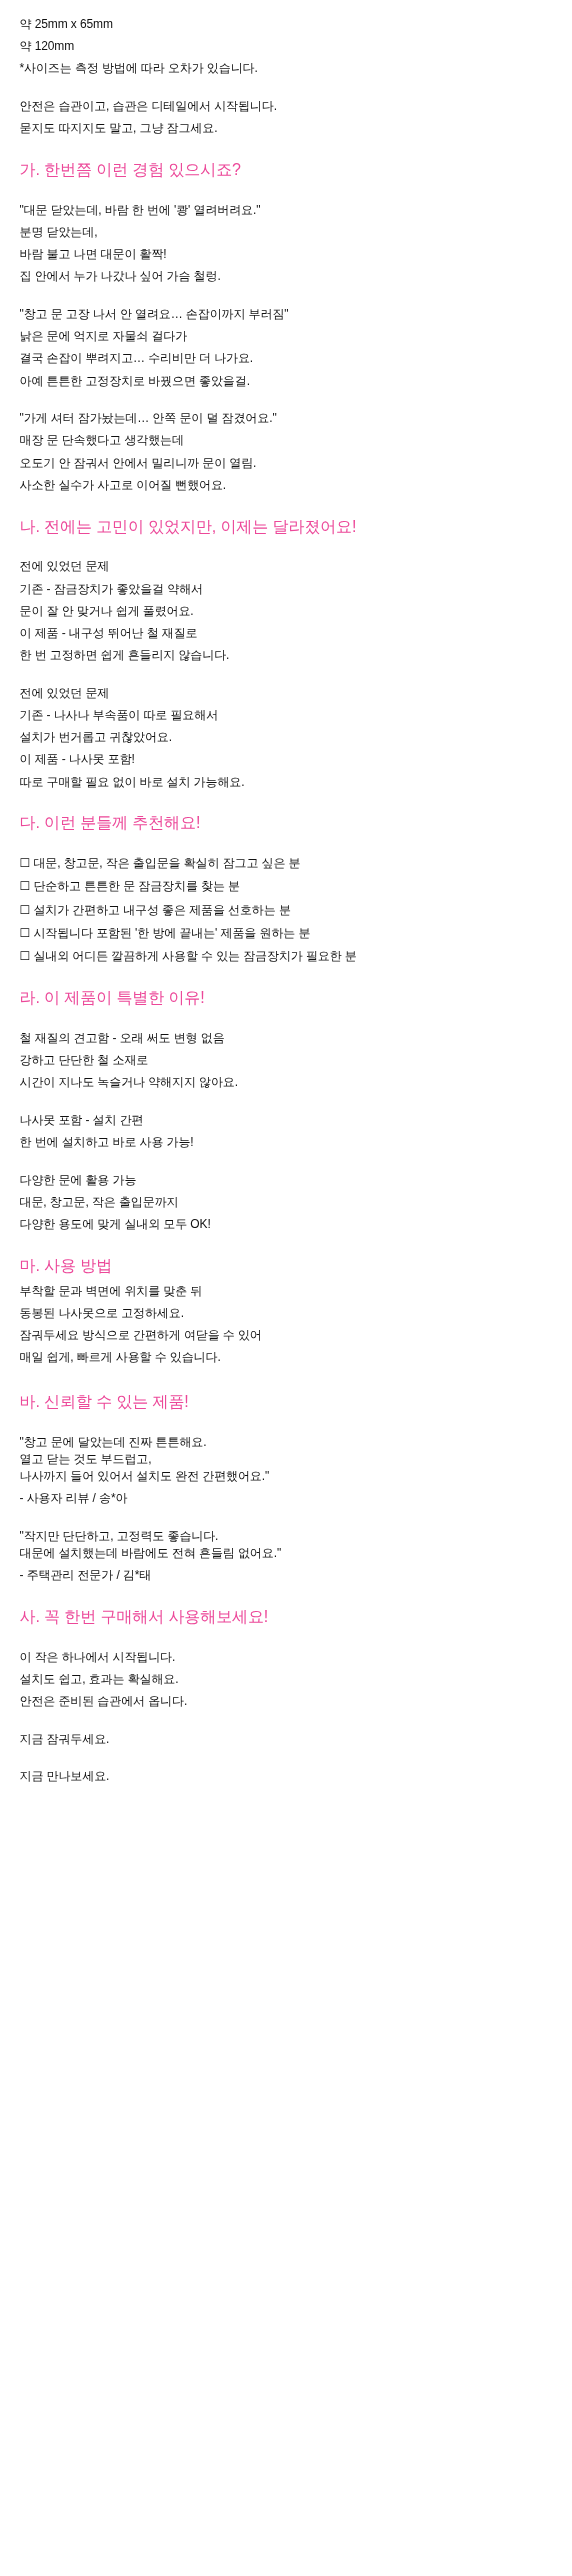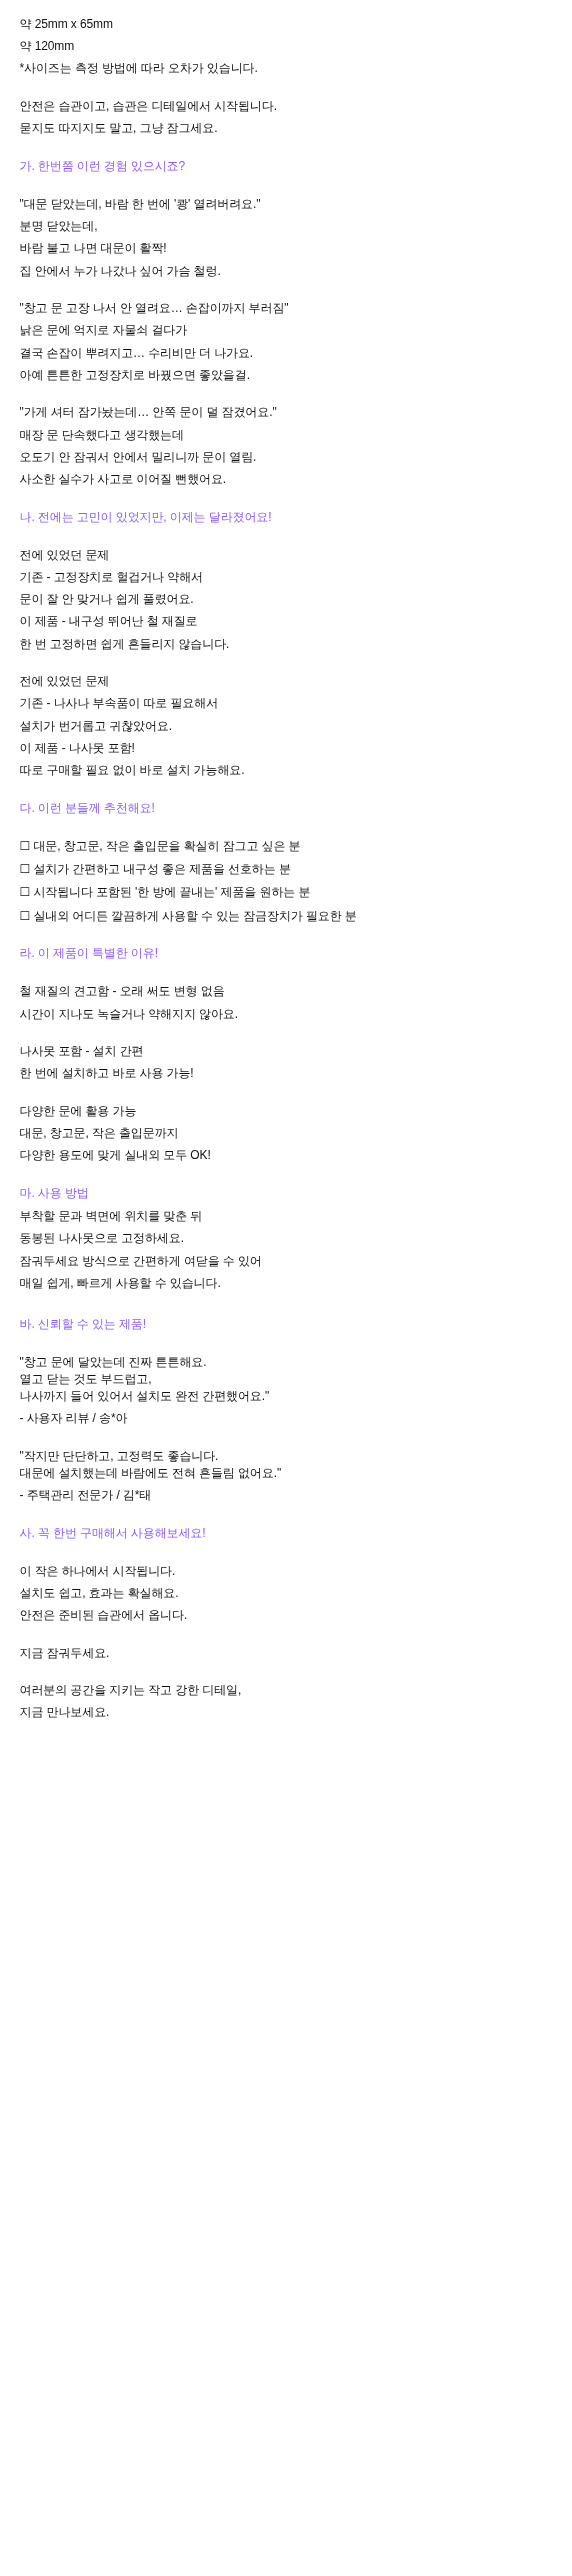--- a/index.html
+++ b/index.html
@@ -31,24 +31,24 @@
     font-size: 12px;
     line-height: 1.42;
     letter-spacing: -0.1px;
     color: #111111;
     white-space: pre-wrap;
   }
   p.line:last-child {
     margin-bottom: 0;
   }
   .heading {
-    font-size: 12px;
+    font-size: 16px;
     line-height: 1.45;
     letter-spacing: -0.1px;
-    color: #8b5cf6;
+    color: #ec4899;
     margin: 0 0 5.7px 0;
   }
   .checklist p.line {
     margin-bottom: 6.3px;
   }
   .quote {
     font-size: 12px;
     line-height: 1.45;
     color: #111111;
     margin: 0 0 5.2px 0;
@@ -96,48 +96,50 @@
     <p class="line">매장 문 단속했다고 생각했는데</p>
     <p class="line">오도기 안 잠궈서 안에서 밀리니까 문이 열림.</p>
     <p class="line">사소한 실수가 사고로 이어질 뻔했어요.</p>
   </div>
 
   <div class="block">
     <p class="heading">나. 전에는 고민이 있었지만, 이제는 달라졌어요!</p>
   </div>
   <div class="block">
     <p class="line">전에 있었던 문제</p>
-    <p class="line">기존 - 고정장치로 헐겁거나 약해서</p>
+    <p class="line">기존 - 잠금장치가 좋았을걸 약해서</p>
     <p class="line">문이 잘 안 맞거나 쉽게 풀렸어요.</p>
     <p class="line">이 제품 - 내구성 뛰어난 철 재질로</p>
     <p class="line">한 번 고정하면 쉽게 흔들리지 않습니다.</p>
   </div>
   <div class="block">
     <p class="line">전에 있었던 문제</p>
     <p class="line">기존 - 나사나 부속품이 따로 필요해서</p>
     <p class="line">설치가 번거롭고 귀찮았어요.</p>
     <p class="line">이 제품 - 나사못 포함!</p>
     <p class="line">따로 구매할 필요 없이 바로 설치 가능해요.</p>
   </div>
 
   <div class="block">
     <p class="heading">다. 이런 분들께 추천해요!</p>
   </div>
   <div class="block checklist">
     <p class="line">☐ 대문, 창고문, 작은 출입문을 확실히 잠그고 싶은 분</p>
+    <p class="line">☐ 단순하고 튼튼한 문 잠금장치를 찾는 분</p>
     <p class="line">☐ 설치가 간편하고 내구성 좋은 제품을 선호하는 분</p>
     <p class="line">☐ 시작됩니다 포함된 '한 방에 끝내는' 제품을 원하는 분</p>
     <p class="line">☐ 실내외 어디든 깔끔하게 사용할 수 있는 잠금장치가 필요한 분</p>
   </div>
 
   <div class="block">
     <p class="heading">라. 이 제품이 특별한 이유!</p>
   </div>
   <div class="block">
     <p class="line">철 재질의 견고함 - 오래 써도 변형 없음</p>
+    <p class="line">강하고 단단한 철 소재로</p>
     <p class="line">시간이 지나도 녹슬거나 약해지지 않아요.</p>
   </div>
   <div class="block">
     <p class="line">나사못 포함 - 설치 간편</p>
     <p class="line">한 번에 설치하고 바로 사용 가능!</p>
   </div>
   <div class="block">
     <p class="line">다양한 문에 활용 가능</p>
     <p class="line">대문, 창고문, 작은 출입문까지</p>
     <p class="line">다양한 용도에 맞게 실내외 모두 OK!</p>
@@ -171,18 +173,17 @@
   </div>
   <div class="block">
     <p class="line">이 작은 하나에서 시작됩니다.</p>
     <p class="line">설치도 쉽고, 효과는 확실해요.</p>
     <p class="line">안전은 준비된 습관에서 옵니다.</p>
   </div>
   <div class="block">
     <p class="line">지금 잠궈두세요.</p>
   </div>
   <div class="block">
-    <p class="line">여러분의 공간을 지키는 작고 강한 디테일,</p>
     <p class="line">지금 만나보세요.</p>
   </div>
 
 </div>
 
 
 </body></html>

